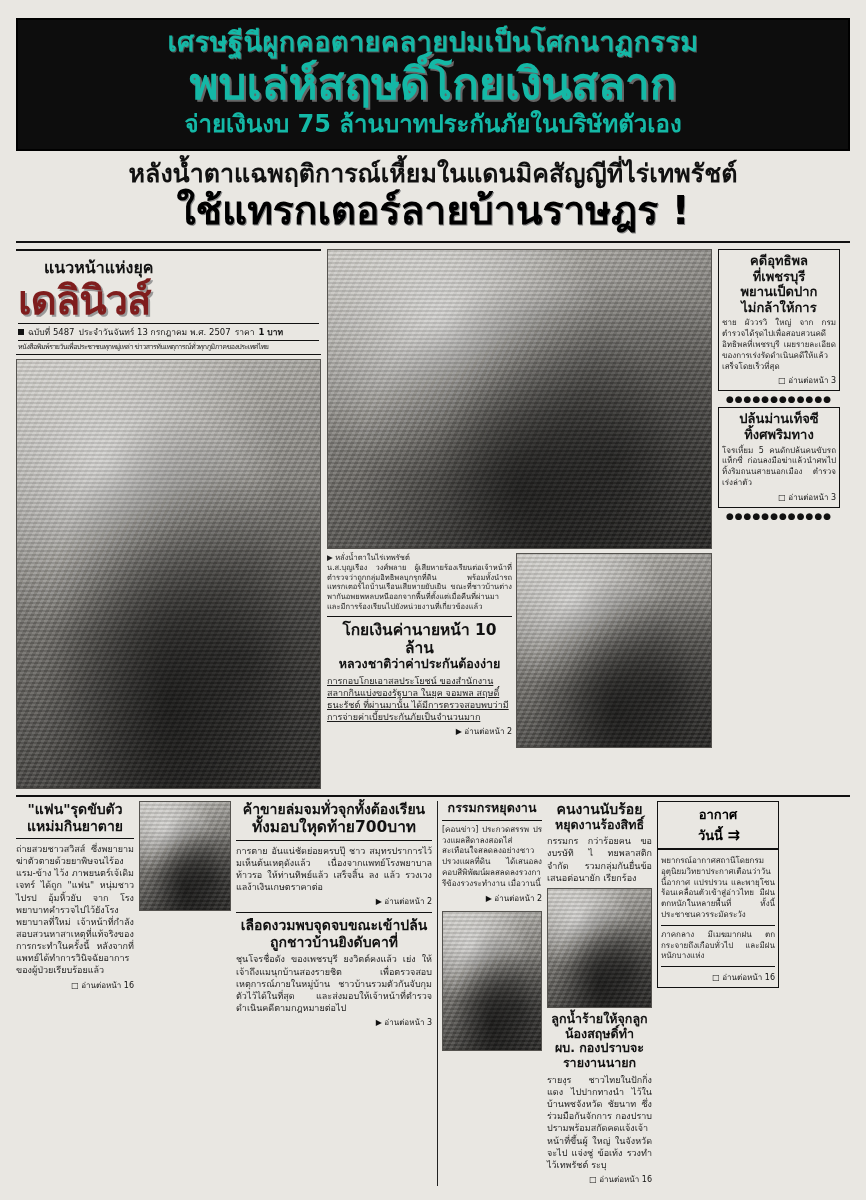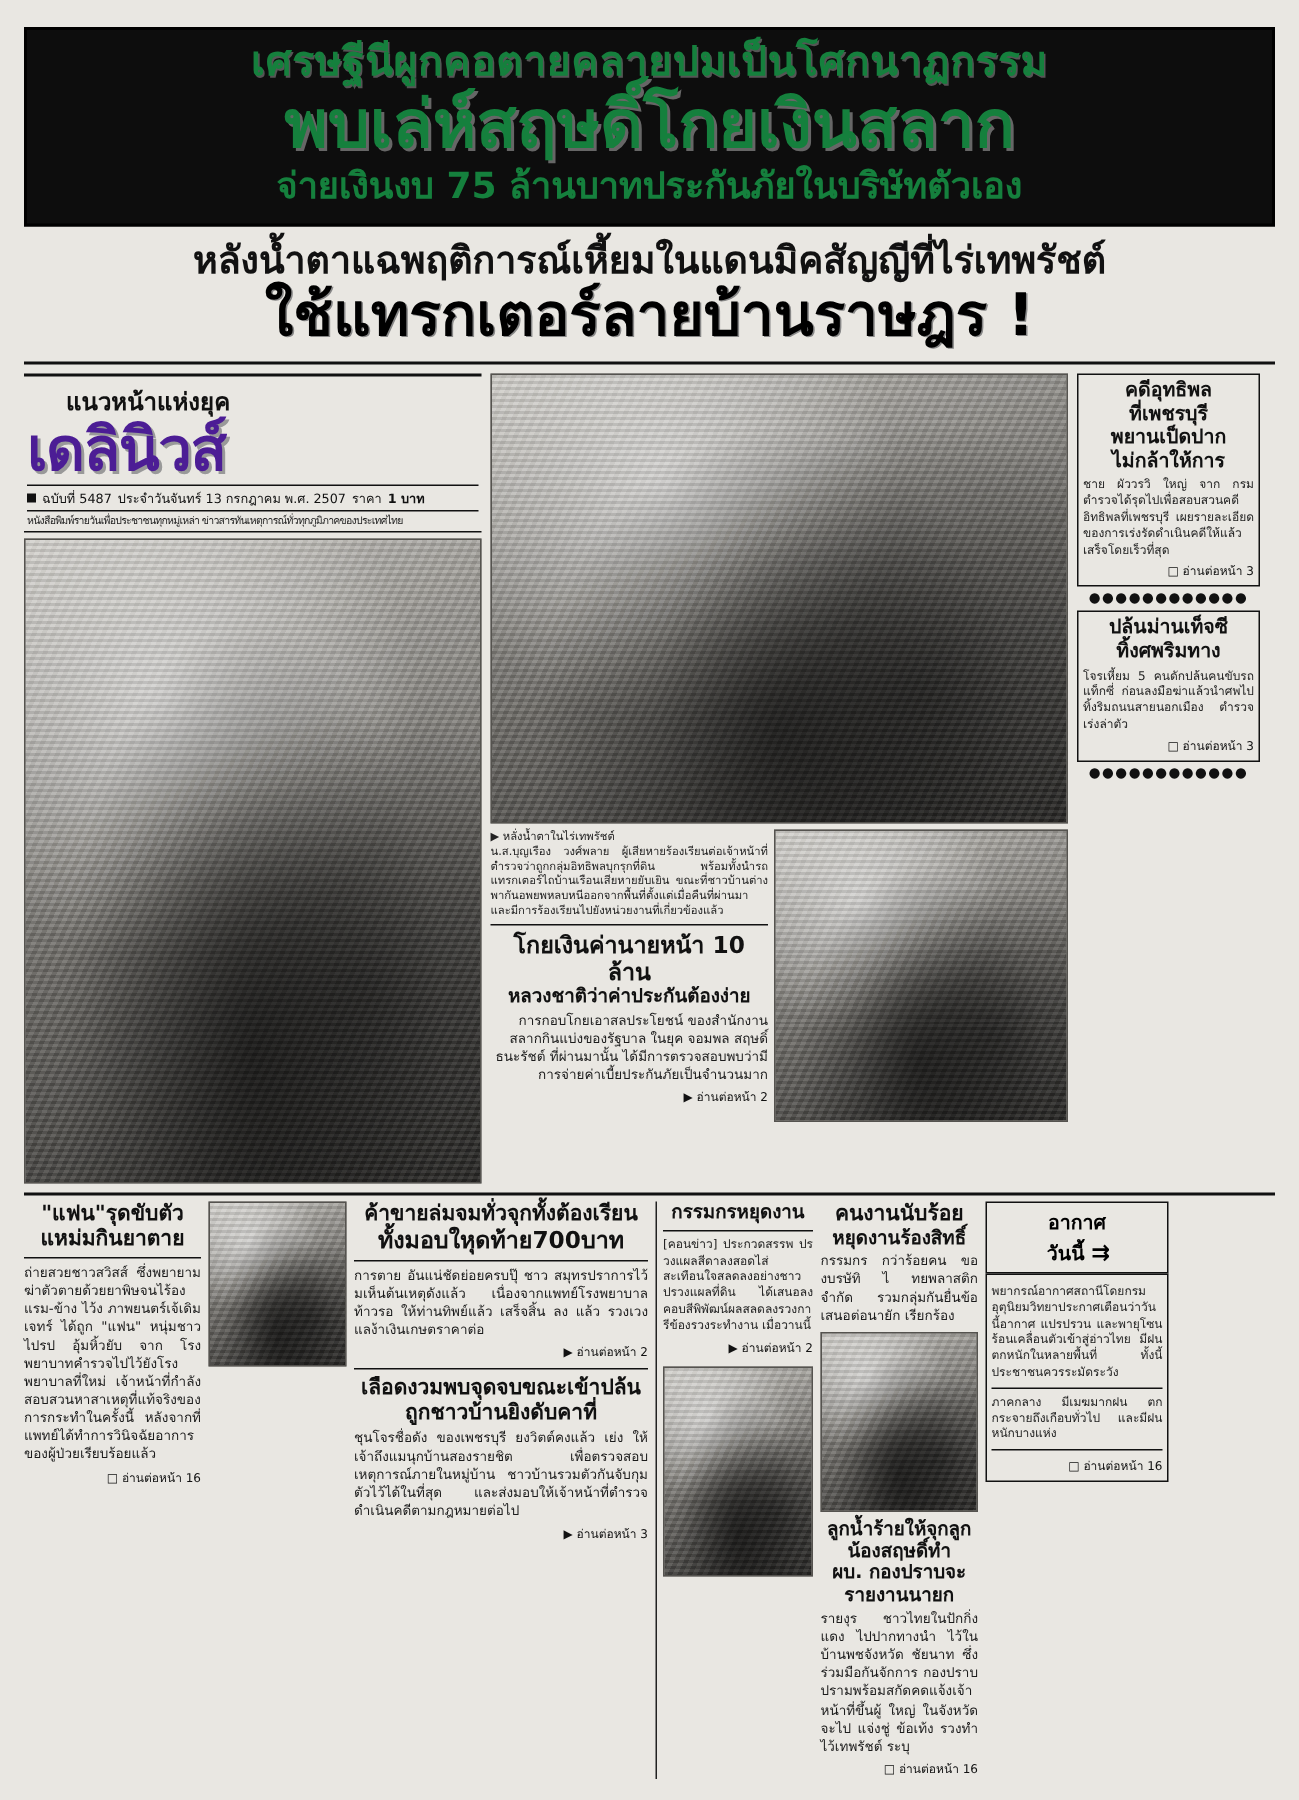--- a/index.html
+++ b/index.html
@@ -15,21 +15,21 @@
     position: relative;
     width: 866px;
     height: 1200px;
     background: #e9e7e2;
     padding: 18px 16px 8px 16px;
   }
 
   
   .banner {
     background: #0d0d0d;
-    color: #15803d;
+    color: #14b8a6;
     text-align: center;
     padding: 6px 0 10px 0;
     border: 2px solid #000;
   }
   .banner-line1 {
     font-size: 27px;
     font-weight: bold;
     letter-spacing: 0.5px;
     line-height: 1.15;
     text-shadow: 1px 1px 0 #555;
@@ -93,21 +93,21 @@
   .nameplate-tag {
     font-size: 16px;
     font-weight: bold;
     color: #111;
     margin-left: 26px;
   }
   .nameplate-title {
     font-size: 40px;
     font-weight: bold;
     line-height: 1;
-    color: #4c1d95;
+    color: #7f1d1d;
     letter-spacing: -1px;
     text-shadow: 2px 2px 0 #999;
   }
   .nameplate-meta {
     font-size: 8.5px;
     color: #111;
     border-top: 1px solid #111;
     border-bottom: 1px solid #111;
     margin-top: 3px;
     padding: 1px 0;
@@ -169,21 +169,21 @@
   .hl-14 { font-size: 14px; }
   .hl-13 { font-size: 12.5px; }
 
   .body-text {
     font-size: 9px;
     line-height: 1.35;
     color: #1c1c1c;
     text-align: justify;
     margin-top: 3px;
   }
-  .body-text-c { text-align: right; }
+  .body-text-c { text-align: left; text-decoration: underline; }
   .cap {
     font-size: 7.5px;
     line-height: 1.3;
     color: #222;
     text-align: justify;
   }
   .cont {
     font-size: 8px;
     text-align: right;
     color: #111;

